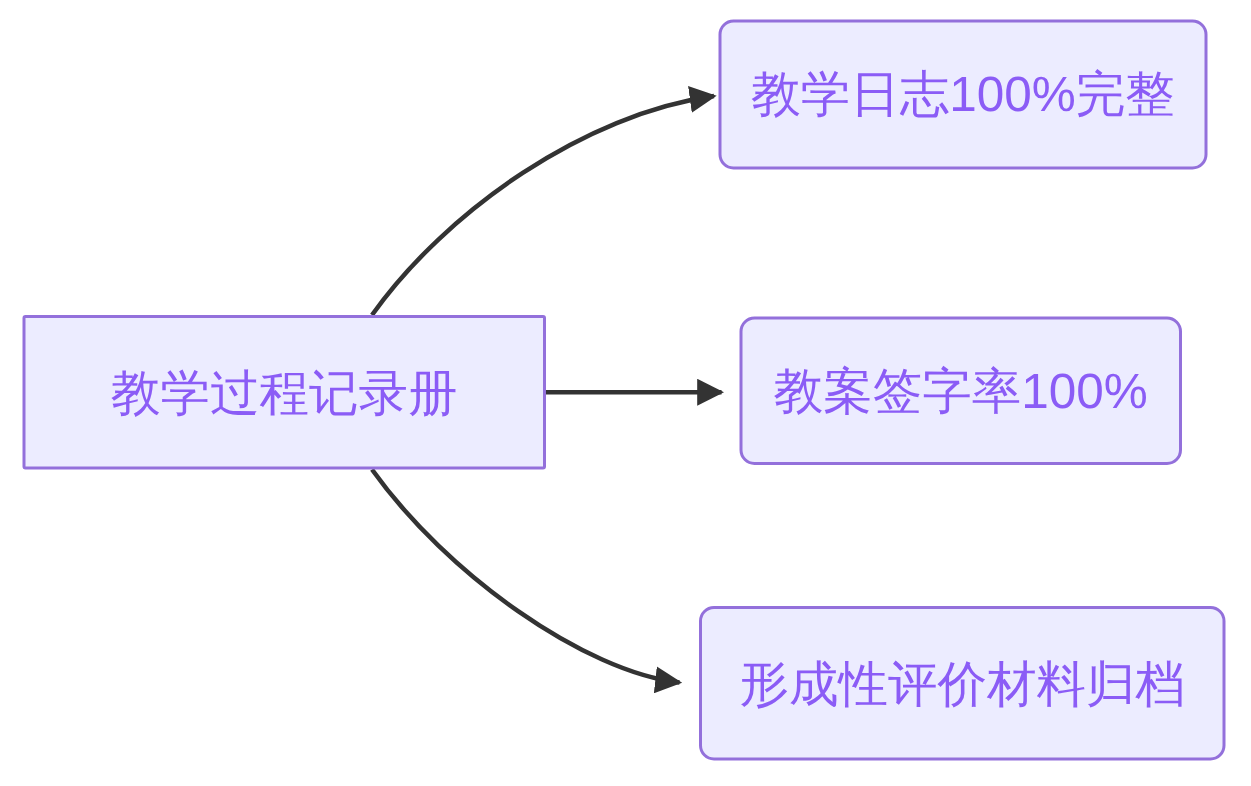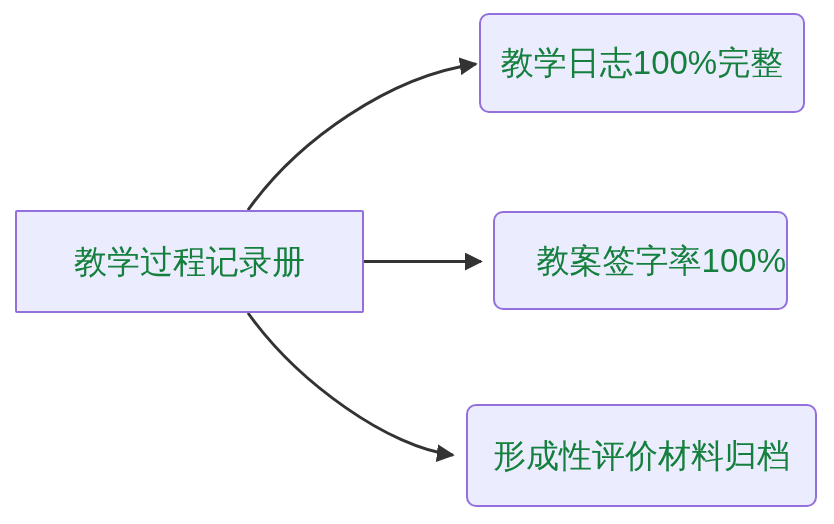--- a/index.html
+++ b/index.html
@@ -27,36 +27,36 @@
     stroke-width: 3;
   }
   .node {
     position: absolute;
     display: flex;
     align-items: center;
     justify-content: center;
     background: #ECECFF;
     border: 2px solid #9370DB;
     box-sizing: border-box;
-    color: #15803d;
+    color: #8b5cf6;
     font-size: 33px;
     line-height: 1.2;
     text-align: center;
     white-space: nowrap;
   }
   .node.rounded {
     border-radius: 10px;
   }
   .node.square {
     border-radius: 2px;
     justify-content: center;
   }
   #node-source { left: 15px;  top: 210px; width: 349px; height: 103px; }
   #node-t1     { left: 479px; top: 13px;  width: 326px; height: 100px; }
-  #node-t2     { left: 493px; top: 211px; width: 295px; height: 99px; justify-content: flex-end;  }
+  #node-t2     { left: 493px; top: 211px; width: 295px; height: 99px;  }
   #node-t3     { left: 466px; top: 404px; width: 351px; height: 103px; }
 </style>
 </head>
 <body>
 
 <div class="canvas">
 
   <svg class="edges" width="834" height="524" viewBox="0 0 834 524">
     <defs>
       <marker id="arrowhead" viewBox="0 0 10 10" refX="9" refY="5" markerWidth="6" markerHeight="6" orient="auto">

